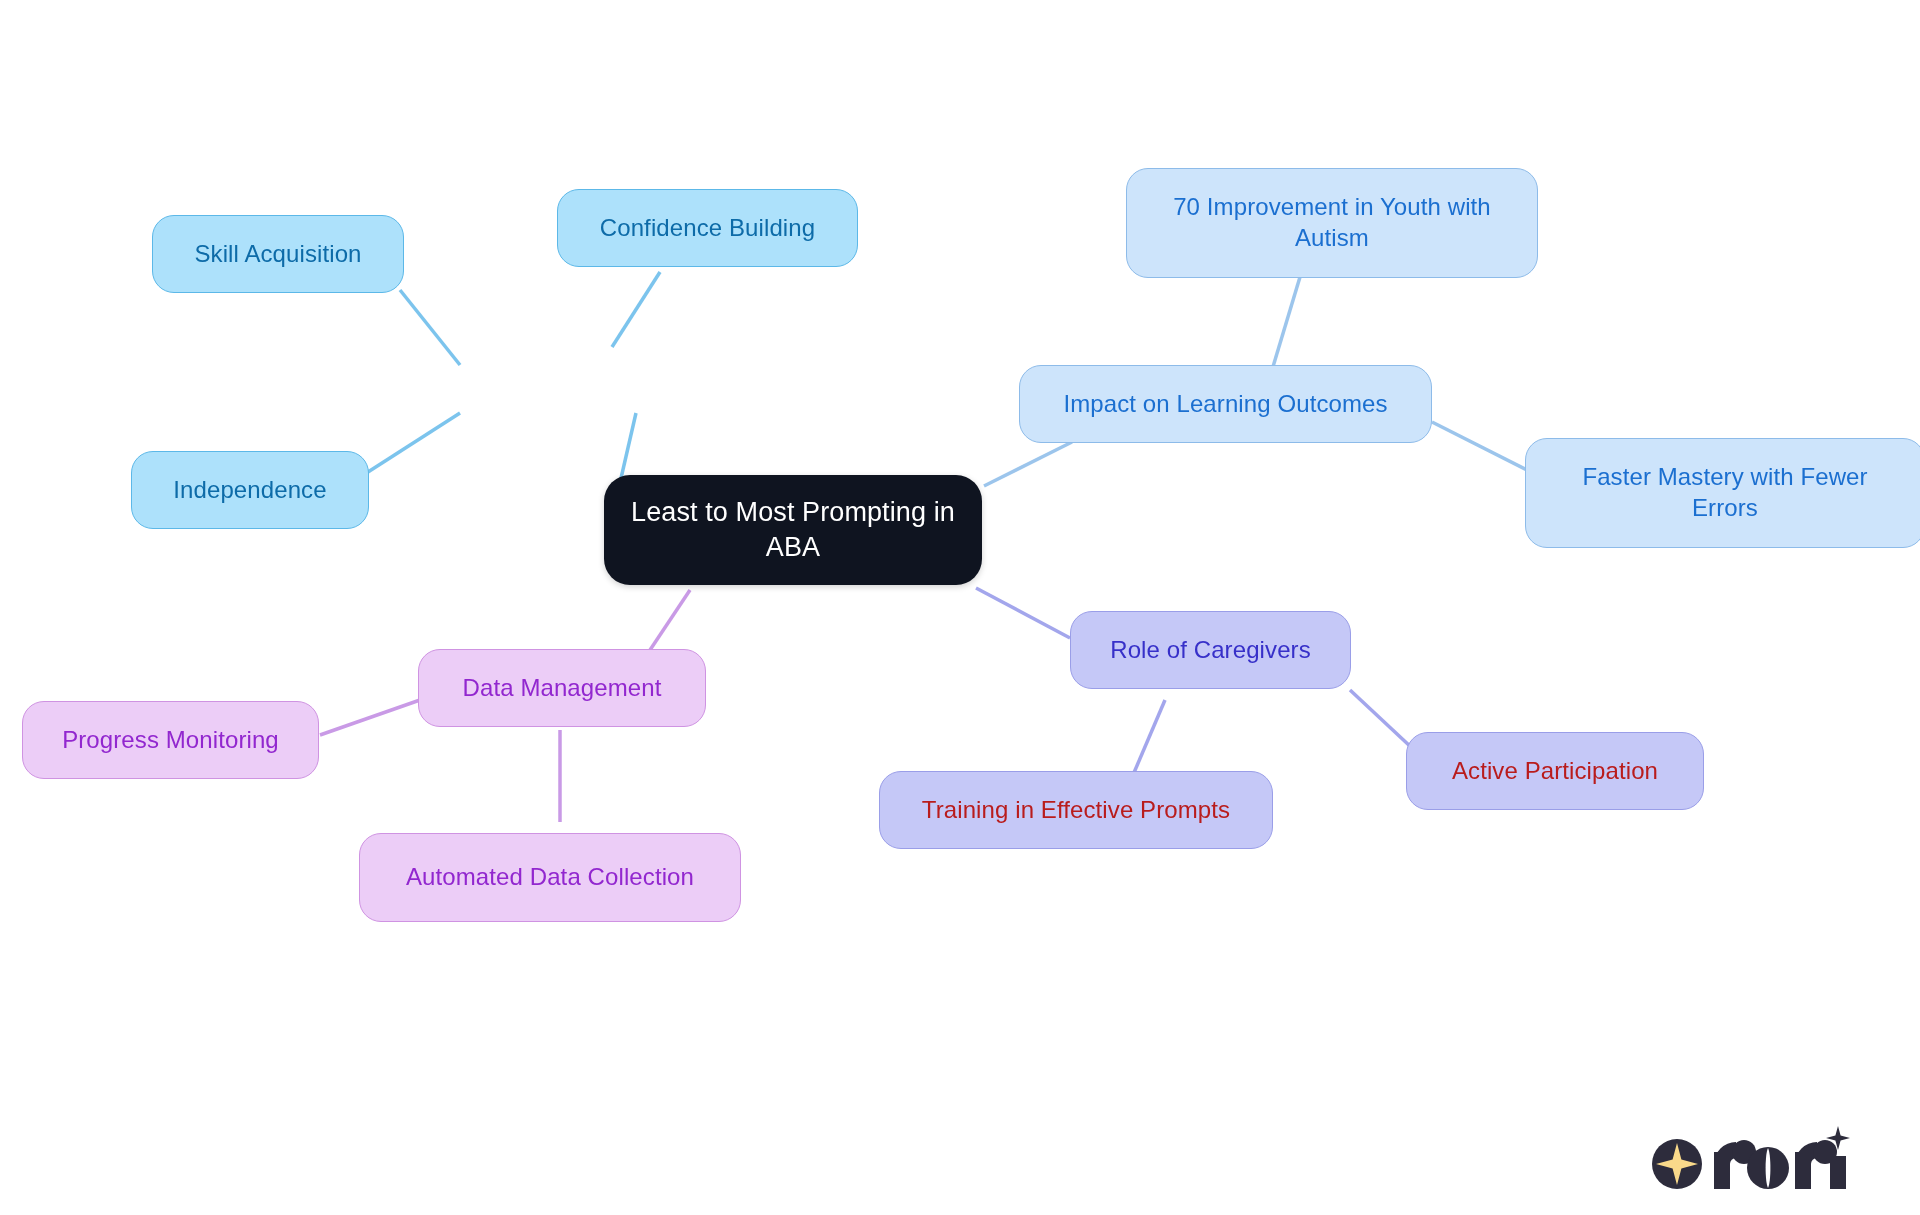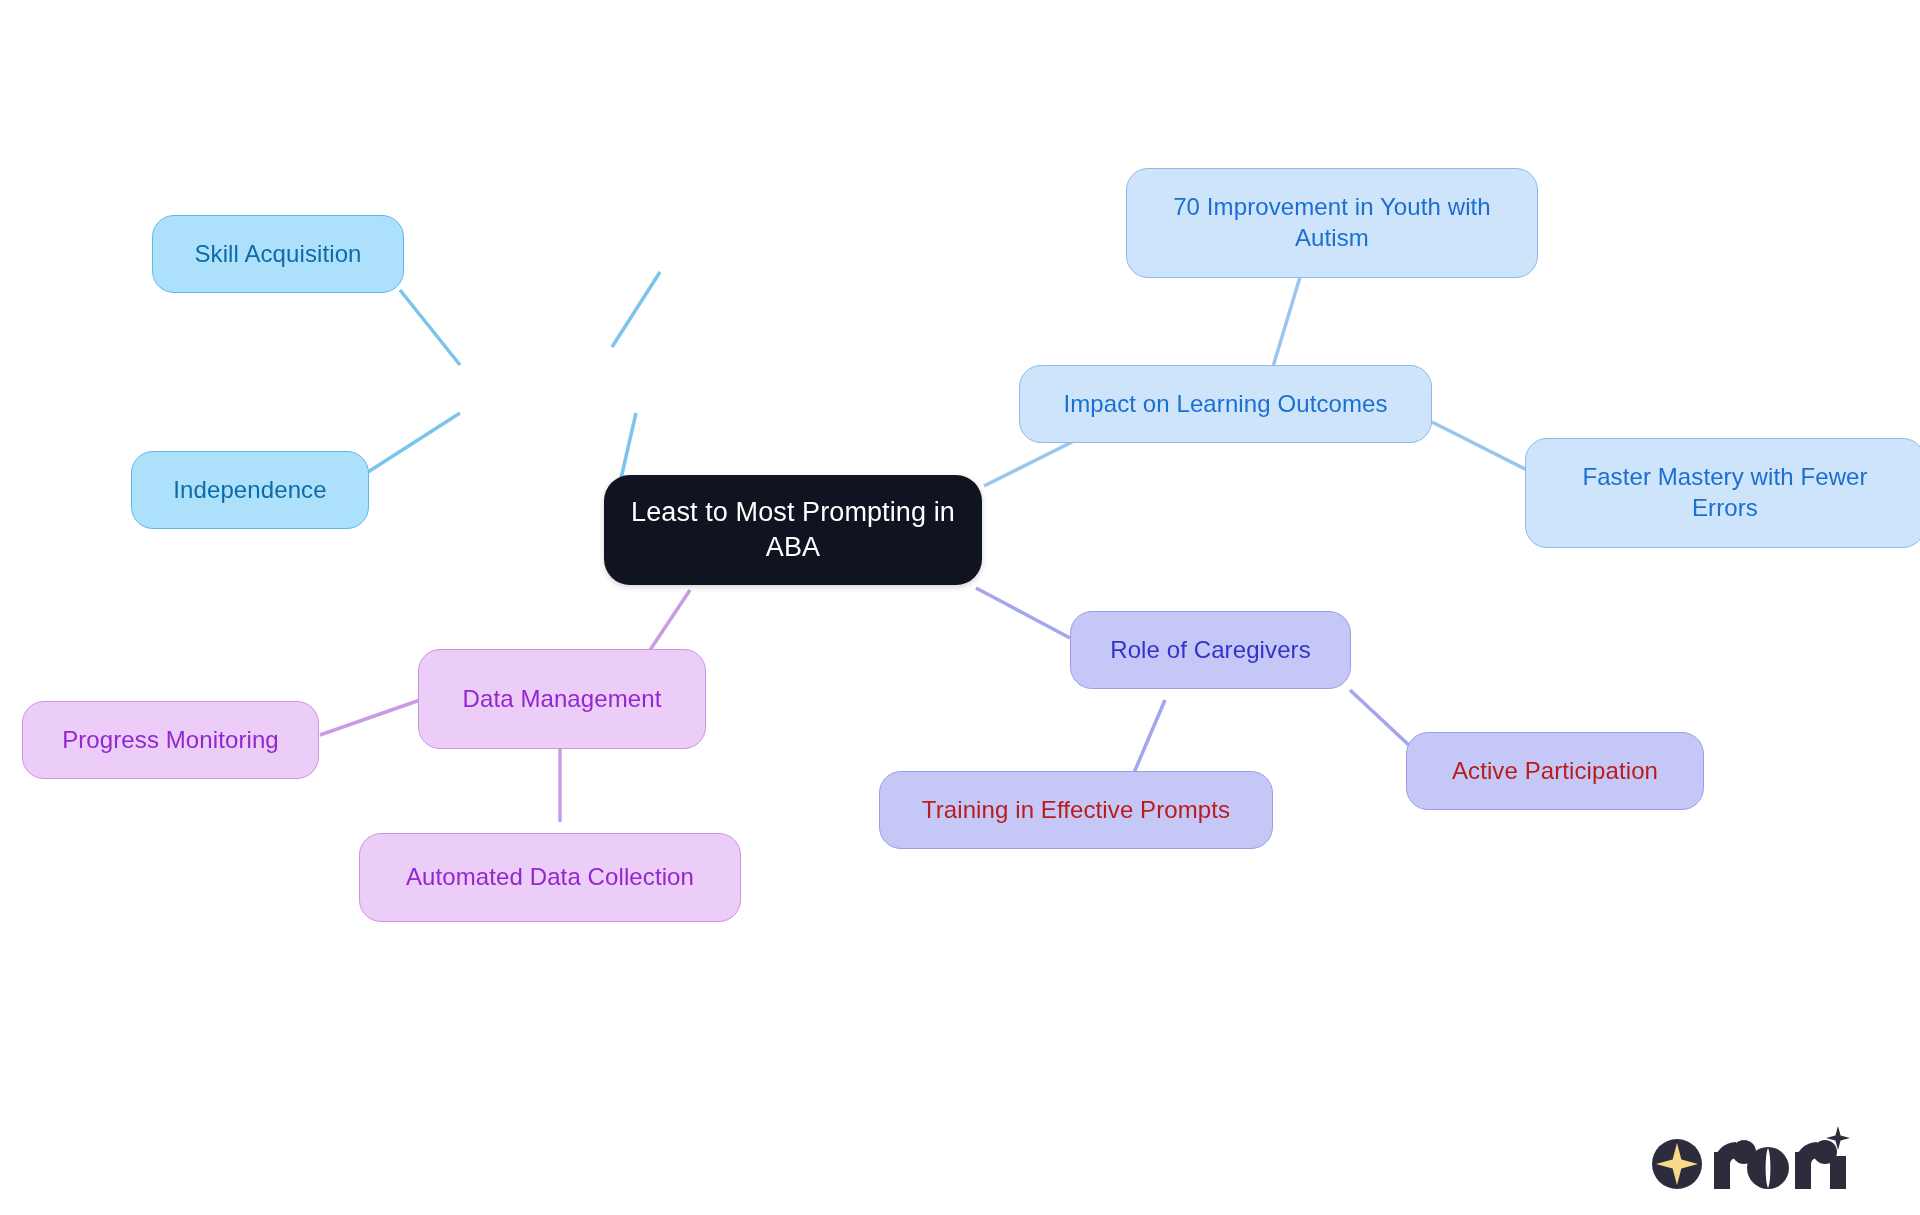--- a/index.html
+++ b/index.html
@@ -119,38 +119,39 @@
     <line x1="690" y1="590" x2="640" y2="665" stroke="#c99ae6" stroke-width="3.5"></line>
     <line x1="420" y1="700" x2="320" y2="735" stroke="#c99ae6" stroke-width="3.5"></line>
     <line x1="560" y1="730" x2="560" y2="822" stroke="#c99ae6" stroke-width="3.5"></line>
   </svg>
 
   <div class="node node-root" style="left:604px; top:475px; width:378px; height:110px;">Least to Most Prompting in ABA</div>
 
 
   <div class="node node-blue-leaf" style="left:152px; top:215px; width:252px; height:78px; font-size:24px;">Skill Acquisition</div>
 
+  <div class="node node-blue-leaf" style="left:557px; top:189px; width:301px; height:78px; font-size:24px;">Confidence Building</div>
 
   <div class="node node-blue-leaf" style="left:131px; top:451px; width:238px; height:78px; font-size:24px;">Independence</div>
 
   <div class="node node-blue2-mid" style="left:1019px; top:365px; width:413px; height:78px; font-size:24px;">Impact on Learning Outcomes</div>
 
   <div class="node node-blue2-leaf" style="left:1126px; top:168px; width:412px; height:110px; font-size:24px; white-space:pre-line;">70 Improvement in Youth with
 Autism</div>
 
   <div class="node node-blue2-leaf" style="left:1525px; top:438px; width:400px; height:110px; font-size:24px; white-space:pre-line;">Faster Mastery with Fewer
 Errors</div>
 
   <div class="node node-purple-leaf" style="left:879px; top:771px; width:394px; height:78px; font-size:24px;">Training in Effective Prompts</div>
 
   <div class="node node-purple-mid" style="left:1070px; top:611px; width:281px; height:78px; font-size:24px;">Role of Caregivers</div>
 
   <div class="node node-purple-leaf" style="left:1406px; top:732px; width:298px; height:78px; font-size:24px;">Active Participation</div>
 
-  <div class="node node-pink-mid" style="left:418px; top:649px; width:288px; height:100px; font-size:24px;">Data Management</div>
+  <div class="node node-pink-mid" style="left:418px; top:649px; width:288px; height:78px; font-size:24px;">Data Management</div>
 
   <div class="node node-pink-leaf" style="left:22px; top:701px; width:297px; height:78px; font-size:24px;">Progress Monitoring</div>
 
   <div class="node node-pink-leaf" style="left:359px; top:833px; width:382px; height:89px; font-size:24px;">Automated Data Collection</div>
 
   <svg id="logo" viewBox="0 0 200 72" xmlns="http://www.w3.org/2000/svg">
 
     <circle cx="27" cy="42" r="25" fill="#2d2c3c"></circle>
     <path d="M27 21 L31.4 37.6 L48 42 L31.4 46.4 L27 63 L22.6 46.4 L6 42 L22.6 37.6 Z" fill="#f9d98a"></path>
 

